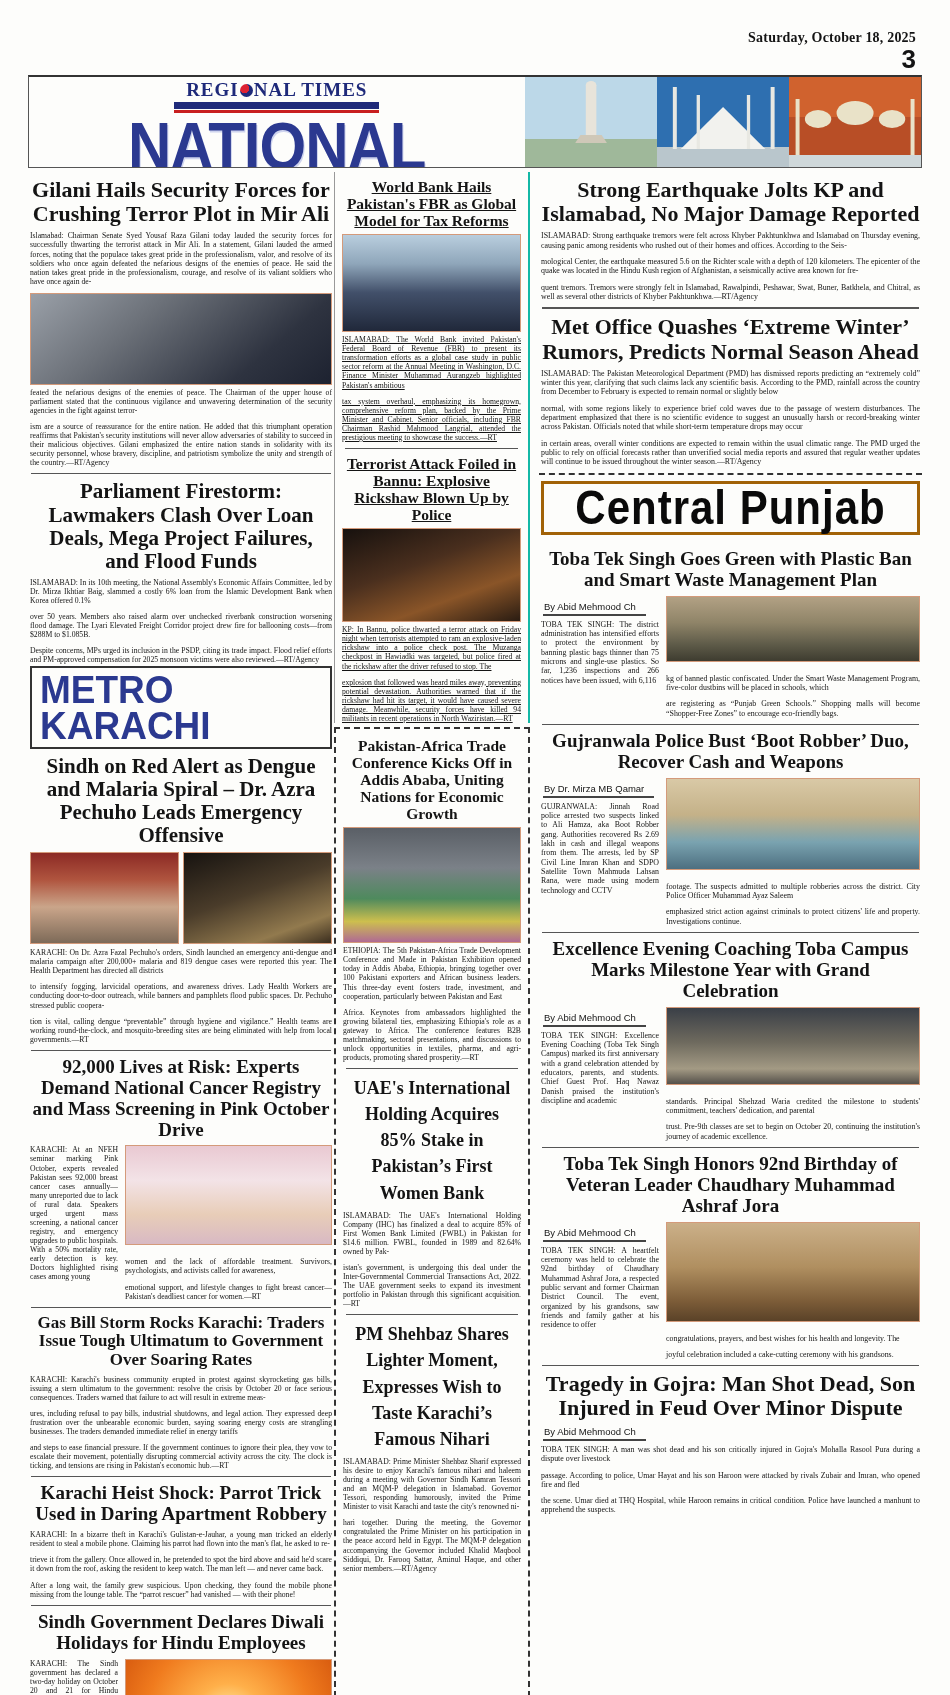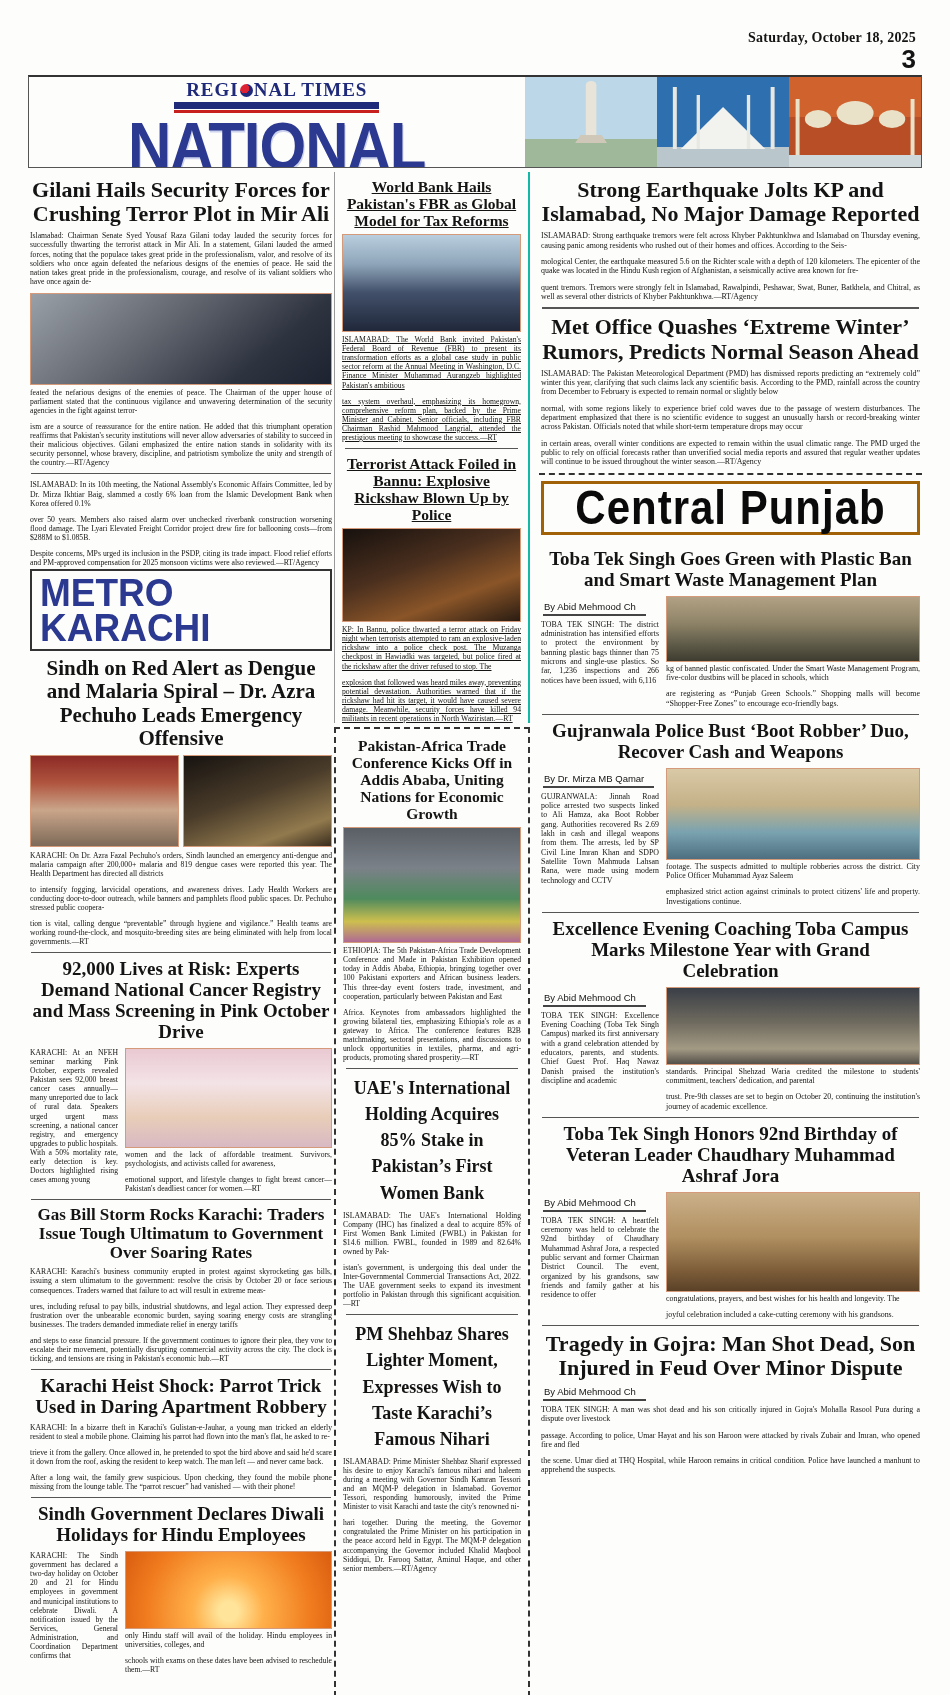--- a/index.html
+++ b/index.html
@@ -44,21 +44,21 @@
   .bcols{display:flex;gap:7px;margin:0 2px;flex-direction:column;}
   .bcol{flex:1;font-size:7.7px;line-height:1.18;text-align:justify;}
   .bcol2{font-size:7.9px;}
   .rule{border:none;border-top:1px solid #555;margin:6px 3px;}
   .rule2{border:none;border-top:2px solid #555;margin:6px 3px;}
   .photo{border:1px solid #d49a7a;box-sizing:border-box;}
   .byline{font-family:"Liberation Sans",sans-serif;font-weight:normal;font-size:9.5px;
           border-bottom:2px solid #444;display:inline-block;padding:0 10px 2px 1px;margin:0 0 4px 2px;}
   .split{display:flex;gap:7px;margin:0 2px;}
   .split .left-narrow{width:88px;flex:none;}
-  .split .right-wide{flex:1;display:flex;flex-direction:column;gap:2px;}
+  .split .right-wide{flex:1;display:flex;flex-direction:column;gap:12px;}
   
   .metro-box{border:2px solid #333;margin:2px 2px 4px;padding:4px 8px;}
   .metro-t{font-family:"Liberation Sans",sans-serif;font-weight:900;color:#2b3990;font-size:37px;
            line-height:.95;letter-spacing:0;transform:scaleY(1.05);transform-origin:left;}
   .cp-outer{border:3px solid #a16207;margin:4px 2px 14px;padding:2px;}
   .cp-title{font-family:"Liberation Sans",sans-serif;font-weight:900;font-size:42px;line-height:1.05;
             text-align:center;color:#0a0a0a;transform:scaleY(1.15);letter-spacing:1px;}
   .cp-wrap{border-top:2px dashed #333;margin-top:6px;padding-top:2px;}
   
   .f-gilani{background:linear-gradient(140deg,#9aa0a8 0%,#6b7078 35%,#2e3340 75%,#1d2230 100%);}
@@ -144,20 +144,21 @@
           <div class="bcol">
             <div class="photo f-gilani" style="width:100%;height:92px;margin-bottom:3px;"></div>
             <div>feated the nefarious designs of the enemies of peace. The Chairman of the upper house of parliament stated that the continuous vigilance and unwavering determination of the security agencies in the fight against terror-</div>
           </div>
           <div class="bcol">ism are a source of reassurance for the entire nation. He added that this triumphant operation reaffirms that Pakistan's security institutions will never allow adversaries of stability to succeed in their malicious objectives. Gilani emphasized the entire nation stands in solidarity with its security personnel, whose bravery, discipline, and patriotism symbolize the unity and strength of the country.—RT/Agency</div>
         </div>
       </div>
       <hr class="rule">
 
       <div class="article">
+        <div class="hl hl21">Parliament Firestorm: Lawmakers Clash Over Loan Deals, Mega Project Failures, and Flood Funds</div>
         <div class="bcols">
           <div class="bcol">ISLAMABAD: In its 10th meeting, the National Assembly's Economic Affairs Committee, led by Dr. Mirza Ikhtiar Baig, slammed a costly 6% loan from the Islamic Development Bank when Korea offered 0.1%</div>
           <div class="bcol">over 50 years. Members also raised alarm over unchecked riverbank construction worsening flood damage. The Lyari Elevated Freight Corridor project drew fire for ballooning costs—from $288M to $1.085B.</div>
           <div class="bcol">Despite concerns, MPs urged its inclusion in the PSDP, citing its trade impact. Flood relief efforts and PM-approved compensation for 2025 monsoon victims were also reviewed.—RT/Agency</div>
         </div>
       </div>
 
       <div class="metro-box">
         <div class="metro-t">METRO</div>
         <div class="metro-t">KARACHI</div>

